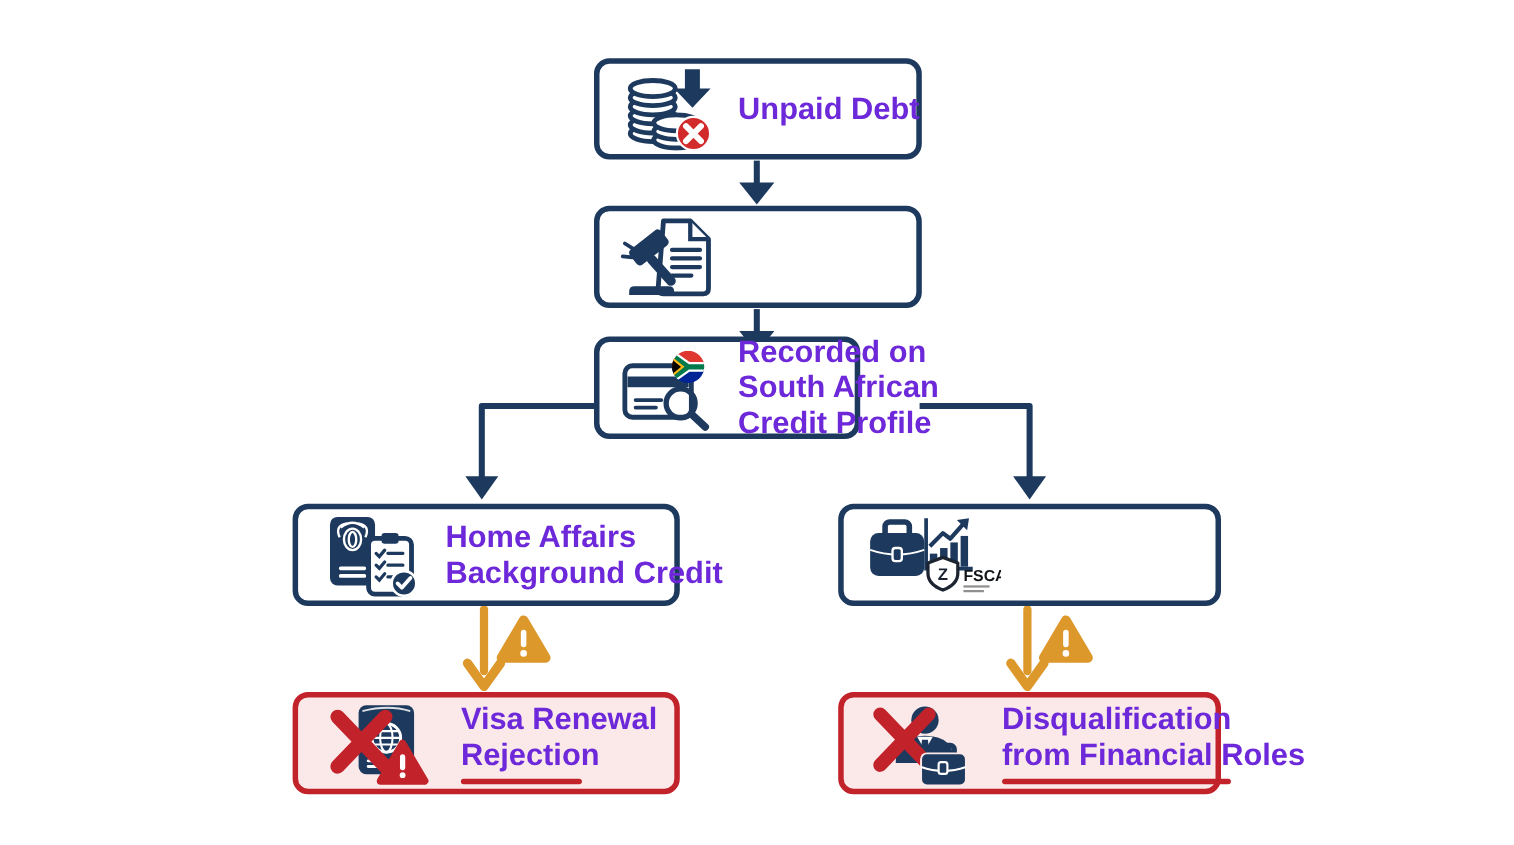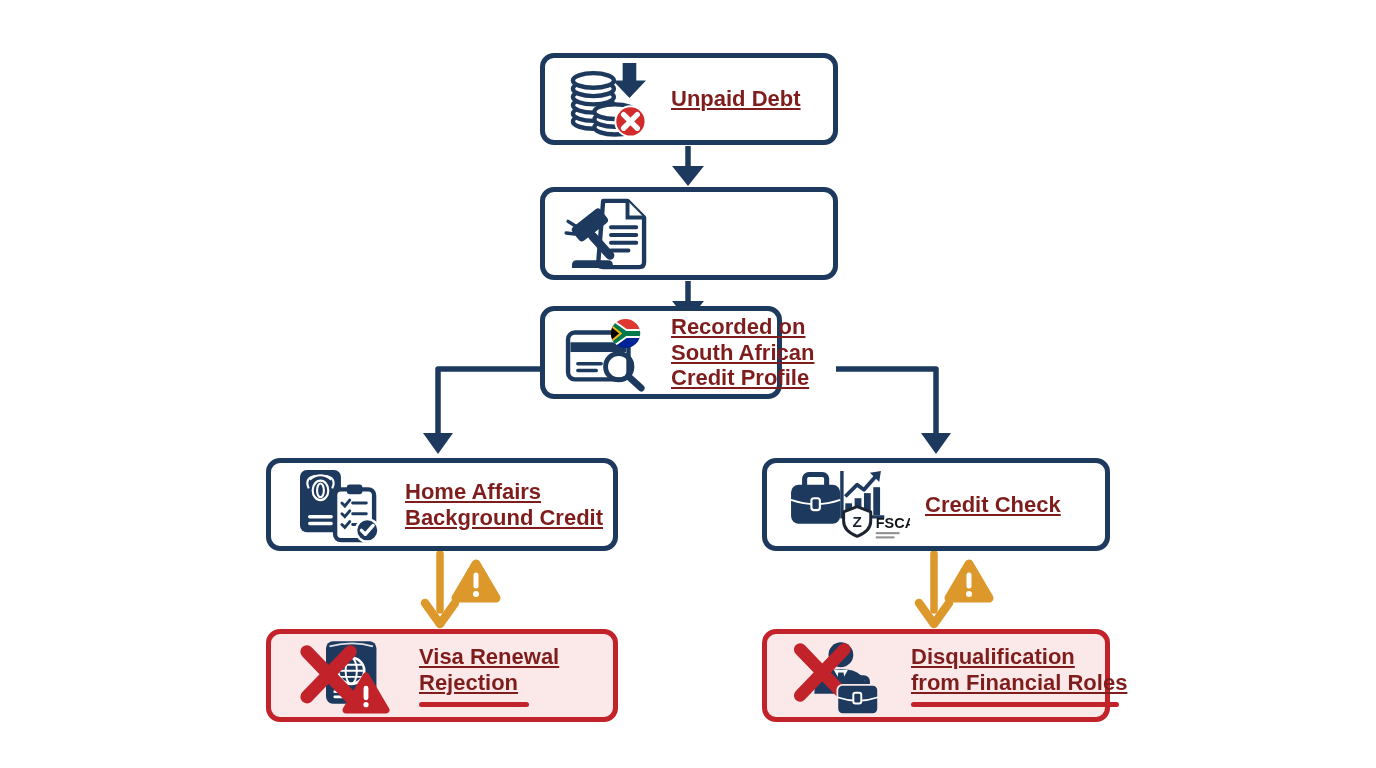--- a/index.html
+++ b/index.html
@@ -4,21 +4,21 @@
 <style>
   html,body{margin:0;padding:0;background:#fff;}
   .stage{position:relative;width:1376px;height:768px;background:#ffffff;
          font-family:"Liberation Sans",sans-serif;overflow:hidden;}
   .overlay{position:absolute;left:0;top:0;z-index:1;}
   .node{position:absolute;display:flex;align-items:center;box-sizing:border-box;
         background:#ffffff;border:5px solid #1d3a5e;border-radius:14px;
         padding:0 8px 0 14px;gap:12px;z-index:2;}
   .node.alert{border-color:#c2222a;background:#fbe9e9;}
   .icn{flex:0 0 auto;display:flex;align-items:center;justify-content:center;}
-  .lbl{font-weight:bold;font-size:22px;line-height:1.16;color:#7f1d1d;text-decoration:underline;}
+  .lbl{font-weight:bold;font-size:28px;line-height:1.16;color:#6d28d9;}
   .lbl span{display:block;white-space:nowrap;}
   .underline{display:block;height:5px;background:#c2222a;border-radius:3px;margin-top:6px;}
 </style>
 </head>
 <body>
 
 <div class="stage">
 
   <svg class="overlay" width="1376" height="768" viewBox="0 0 1376 768">
 
@@ -176,21 +176,20 @@
         <path d="M8,40 Q37,50 66,40" stroke="#fff" stroke-width="2" fill="none"></path>
         <rect x="32" y="38" width="10" height="14" rx="3" fill="#1d3a5e" stroke="#fff" stroke-width="2.5"></rect>
         <path d="M86,48 l16,6 v11 q0,12 -16,18 q-16,-6 -16,-18 v-11 z" fill="#fff" stroke="#1b2430" stroke-width="3.5" stroke-linejoin="round"></path>
         <text x="86" y="72" font-size="18" font-weight="bold" text-anchor="middle" fill="#1b2430">Z</text>
         <text x="108" y="73" font-size="17" font-weight="bold" fill="#101418">FSCA</text>
         <rect x="108" y="78" width="28" height="2.4" fill="#444" opacity="0.6"></rect>
         <rect x="108" y="83" width="22" height="2.4" fill="#444" opacity="0.6"></rect>
       </svg>
     </span>
     <div class="lbl">
-      <span>Credit Check</span>
     </div>
   </div>
 
   <div class="node alert" style="left:762px;top:629px;width:348px;height:93px">
     <span class="icn" style="width:118px">
       <svg width="102" height="78" viewBox="0 0 106 88">
         <circle cx="54" cy="20" r="14" fill="#1d3a5e"></circle>
         <path d="M24,64 q0,-28 30,-28 q30,0 30,28 z" fill="#1d3a5e"></path>
         <polygon points="46,37 62,37 54,51" fill="#fff"></polygon>
         <polygon points="51,40 57,40 59,56 54,63 49,56" fill="#1d3a5e"></polygon>

